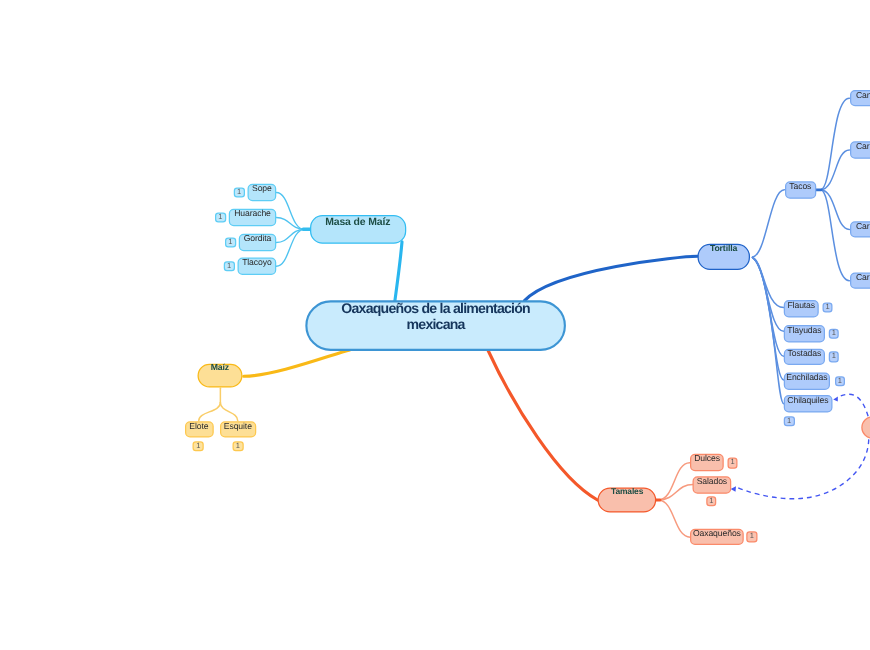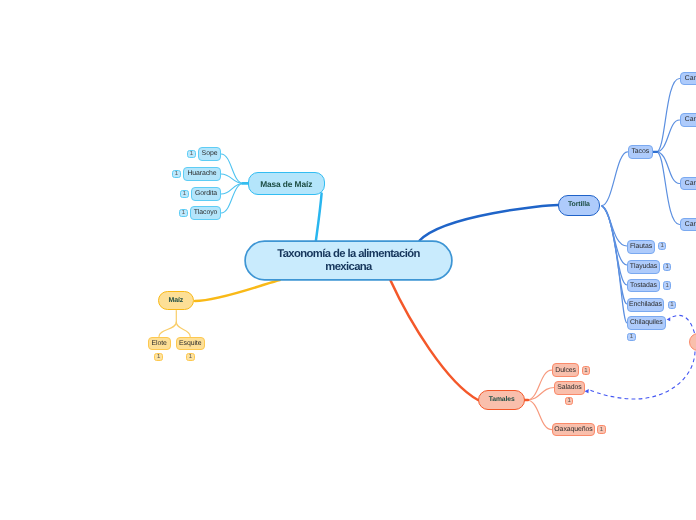--- a/index.html
+++ b/index.html
@@ -1,20 +1,20 @@
 <!DOCTYPE html>
 <html><head>
 <meta charset="utf-8">
 <style>
   html,body{margin:0;padding:0;}
   body{width:696px;height:520px;background:#ffffff;overflow:hidden;
        font-family:"Liberation Sans",sans-serif;-webkit-font-smoothing:antialiased;text-rendering:geometricPrecision;}
   #canvas{position:relative;width:696px;height:520px;background:#fff;overflow:hidden;}
   svg.layer{position:absolute;top:0;left:0;width:696px;height:520px;}
-  .node{position:absolute;box-sizing:border-box;display:flex;align-items:center;
+  .node{position:absolute;box-sizing:border-box;display:flex;
         justify-content:center;white-space:nowrap;}
   .node > span{line-height:1;display:block;}
 
   
   .n-root{left:245px;top:241px;width:207px;height:39px;border-radius:19.5px;
           background:transparent;border:none;color:#16365c;
           font-size:11.3px;font-weight:bold;text-align:center;letter-spacing:-0.62px;}
   .n-root > span{line-height:13px;}
 
   
@@ -106,21 +106,21 @@
       <polygon points="666.6,319.5 670.3,317.2 670.2,321.2" fill="#4356f2"></polygon>
       <polygon points="584.5,391.2 588.8,389 588.4,393.3" fill="#4356f2"></polygon>
     </g>
   </svg>
 
   <svg class="layer" viewBox="0 0 696 520">
     <rect x="245.1" y="241.1" width="206.8" height="38.8" rx="19.4" fill="#c9ebfd" stroke="#3d95d4" stroke-width="1.7"></rect>
   </svg>
 
   <div class="node n-root">
-    <span><span>Taxonomía de la alimentación</span><br><span>mexicana</span></span>
+    <span><span>Oaxaqueños de la alimentación</span><br><span>mexicana</span></span>
   </div>
 
   <div class="node l1 cyan" style="left:247.7px;top:171.9px;width:77.1px;height:23px;font-size:8.35px;">
     <span>Masa de Maíz</span>
   </div>
 
   <div class="node sn cyan" style="left:198px;top:147px;width:23px;">
     <span>Sope</span>
     </div>
   <div class="node bdg cyan-b" style="left:187px;top:149.5px;">

